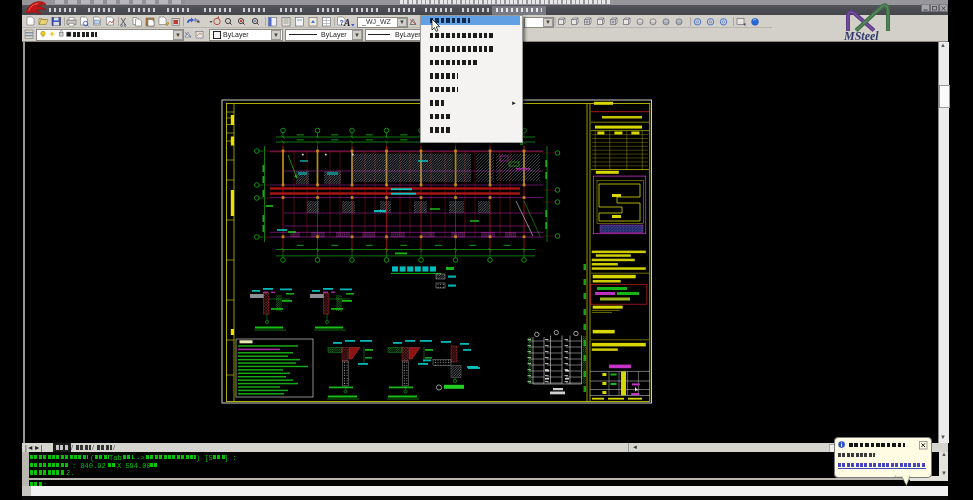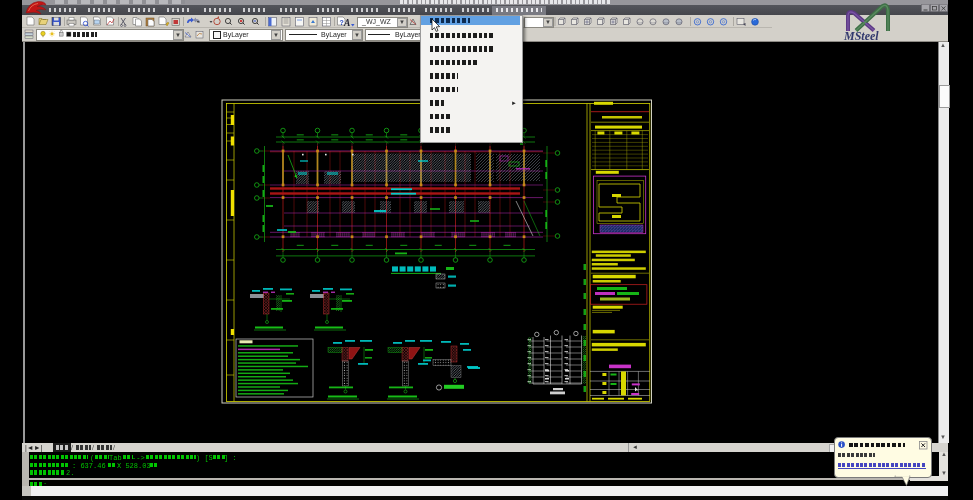--- a/index.html
+++ b/index.html
@@ -793,23 +793,23 @@
 <div class="ab tx" style="left:90px;top:453.5px;font-size:7px;color:#00c400;font-family:&quot;Liberation Mono&quot;,monospace;">(</div>
 <div class="ab pt2" style="left:95px;top:454.5px;width:14px;height:4.5px;--c:#00c400;"></div>
 <div class="ab tx" style="left:109px;top:453.5px;font-size:7px;color:#00c400;font-family:&quot;Liberation Mono&quot;,monospace;">Tab</div>
 <div class="ab pt2" style="left:123px;top:454.5px;width:10px;height:4.5px;--c:#00c400;"></div>
 <div class="ab tx" style="left:132px;top:453.5px;font-size:7px;color:#00c400;font-family:&quot;Liberation Mono&quot;,monospace;">--&gt;</div>
 <div class="ab pt2" style="left:146px;top:454.5px;width:50px;height:4.5px;--c:#00c400;"></div>
 <div class="ab tx" style="left:196px;top:453.5px;font-size:7px;color:#00c400;font-family:&quot;Liberation Mono&quot;,monospace;">) [S-</div>
 <div class="ab pt2" style="left:213px;top:454.5px;width:12px;height:4.5px;--c:#00c400;"></div>
 <div class="ab tx" style="left:224px;top:453.5px;font-size:7px;color:#00c400;font-family:&quot;Liberation Mono&quot;,monospace;">] :</div>
 <div class="ab pt2" style="left:30px;top:462.5px;width:40px;height:4.5px;--c:#00c400;"></div>
-<div class="ab tx" style="left:72px;top:461.5px;font-size:7px;color:#00c400;font-family:&quot;Liberation Mono&quot;,monospace;">:  637.46</div>
+<div class="ab tx" style="left:72px;top:461.5px;font-size:7px;color:#00c400;font-family:&quot;Liberation Mono&quot;,monospace;">:  840.92</div>
 <div class="ab pt2" style="left:108px;top:462.5px;width:7px;height:4.5px;--c:#00c400;"></div>
-<div class="ab tx" style="left:117px;top:461.5px;font-size:7px;color:#00c400;font-family:&quot;Liberation Mono&quot;,monospace;">X 528.03</div>
+<div class="ab tx" style="left:117px;top:461.5px;font-size:7px;color:#00c400;font-family:&quot;Liberation Mono&quot;,monospace;">X 594.00</div>
 <div class="ab pt2" style="left:150px;top:462.5px;width:7px;height:4.5px;--c:#00c400;"></div>
 <div class="ab pt2" style="left:30px;top:470px;width:34px;height:4.5px;--c:#00c400;"></div>
 <div class="ab tx" style="left:66px;top:469px;font-size:7px;color:#00c400;font-family:&quot;Liberation Mono&quot;,monospace;">2.</div>
 <div class="ab pt2" style="left:30px;top:481.5px;width:12px;height:4.5px;--c:#00c400;"></div>
 <div class="ab tx" style="left:43px;top:480.5px;font-size:7px;color:#00c400;font-family:&quot;Liberation Mono&quot;,monospace;">:</div>
     </div>
 
 <div class="ab" style="left:22px;top:486px;width:926px;height:9.5px;background:#f1f1f3;"></div>
 <div class="ab" style="left:22px;top:486px;width:9px;height:9.5px;background:#c7c5c0;"></div>
 <div class="ab" style="left:22px;top:495.5px;width:926px;height:4.5px;background:#0a0a0a;"></div>

